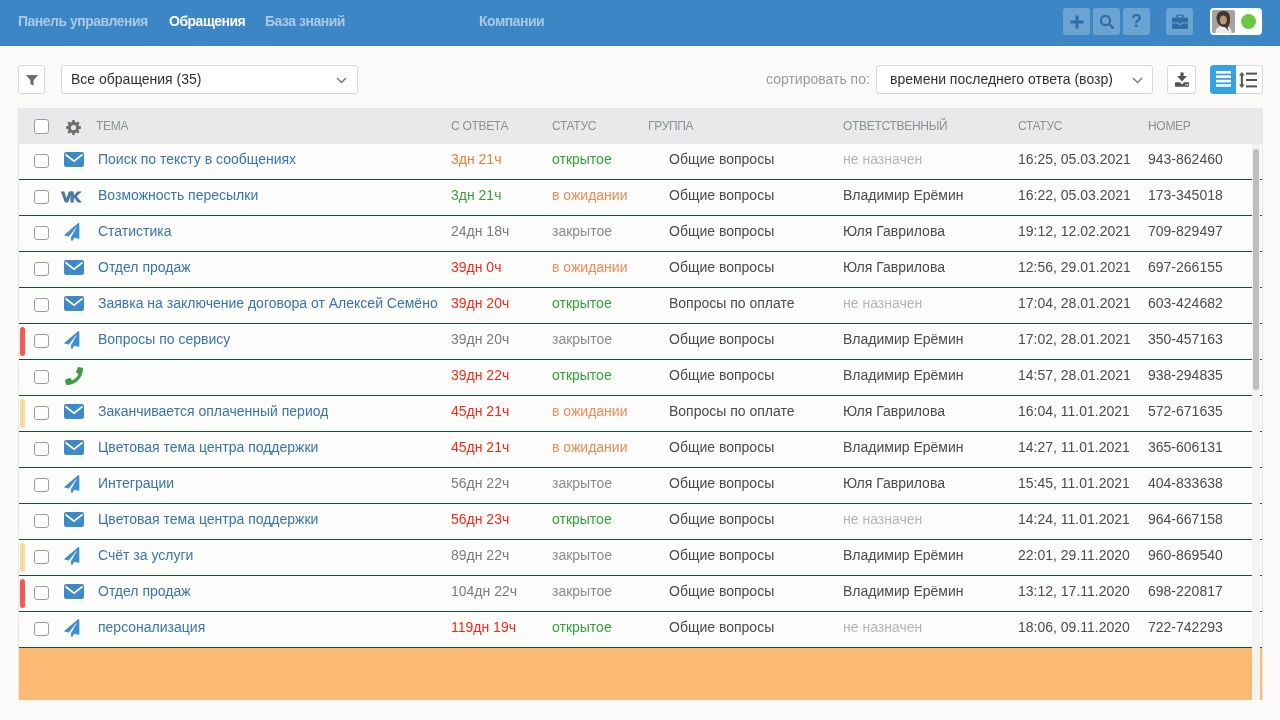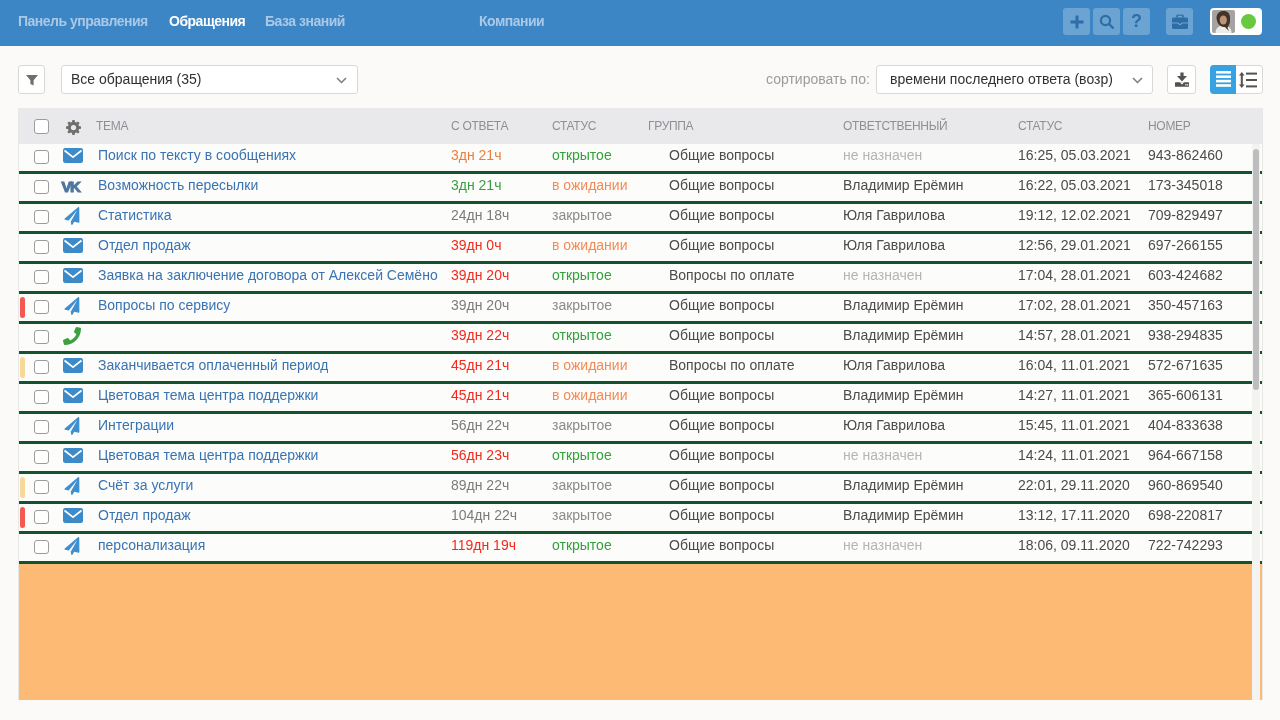--- a/index.html
+++ b/index.html
@@ -18,28 +18,28 @@
 .sel2 { left:876px; top:65px; width:277px; height:29px; font-size:14px; color:#32302e; line-height:27px; padding-left:13px; }
 .chev { position:absolute; top:50%; margin-top:-3px; }
 .sortlbl { position:absolute; left:766px; top:65px; height:29px; line-height:29px; font-size:14px; color:#9b9b99; }
 .dlbtn { left:1167px; top:65px; width:29px; height:29px; }
 .toggle { left:1210px; top:65px; width:53px; height:29px; }
 .toggle .lft { position:absolute; left:-1px; top:-1px; width:26px; height:29px; background:#37a2e2; border-radius:4px 0 0 4px; }
 .tbl { position:absolute; left:18px; top:108px; width:1245px; height:592px; background:#fdba74; border-left:1px solid #e7e7e5; border-right:1px solid #e7e7e5; overflow:hidden; }
 .thead { position:relative; height:36px; background:#e9e9eb; color:#8c9095; font-size:12px; }
 .thead span { position:absolute; top:50%; transform:translateY(-50%); letter-spacing:-0.3px; }
 .thead .cb { transform:none; }
-.r { position:relative; height:30px; border-bottom:3px solid #14532d; background:#fcfcfa; }
+.r { position:relative; height:36px; border-bottom:1px solid #14532d; background:#fcfcfa; }
 .r .c, .r .subj { position:absolute; top:50%; margin-top:-2.5px; transform:translateY(-50%); font-size:14px; color:#4b4b49; white-space:nowrap; }
 .subj { left:79px; font-size:14px !important; color:#3a73b2 !important; max-width:340px; overflow:hidden; }
 .t { left:432px; } .s { left:533px; } .g { left:650px; } .re { left:824px; } .cr { left:999px; } .n { left:1129px; }
 .lt { color:#b5b5b3 !important; }
 .cb { position:absolute; left:15px; top:50%; margin-top:-8px; width:14.5px; height:14.5px; border:1.5px solid #9c9c9a; border-radius:3px; background:#fff; }
 .thead .cb { top:50%; }
-.ic { position:absolute; left:44px; top:50%; margin-top:-2px; transform:translateY(-50%); width:21px; height:20px; display:flex; align-items:center; justify-content:flex-start; }
+.ic { position:absolute; left:44px; top:50%; margin-top:-2px; transform:translateY(-50%); width:21px; height:20px; display:flex; align-items:center; justify-content:center; }
 .bar { position:absolute; left:1px; top:3px; bottom:3px; width:5px; border-radius:3px; }
 .sbtrack { position:absolute; left:1252px; top:144px; width:8px; height:556px; background:#f3f3f1; }
 .sbthumb { position:absolute; left:1253px; top:149px; width:6px; height:241px; background:#bdbdbd; border-radius:3px; }
 </style></head>
 <body>
 <div class="topbar">
   <span class="nav" style="left:18px">Панель управления</span>
   <span class="nav act" style="left:169px">Обращения</span>
   <span class="nav" style="left:265px">База знаний</span>
   <span class="nav" style="left:479px">Компании</span>

